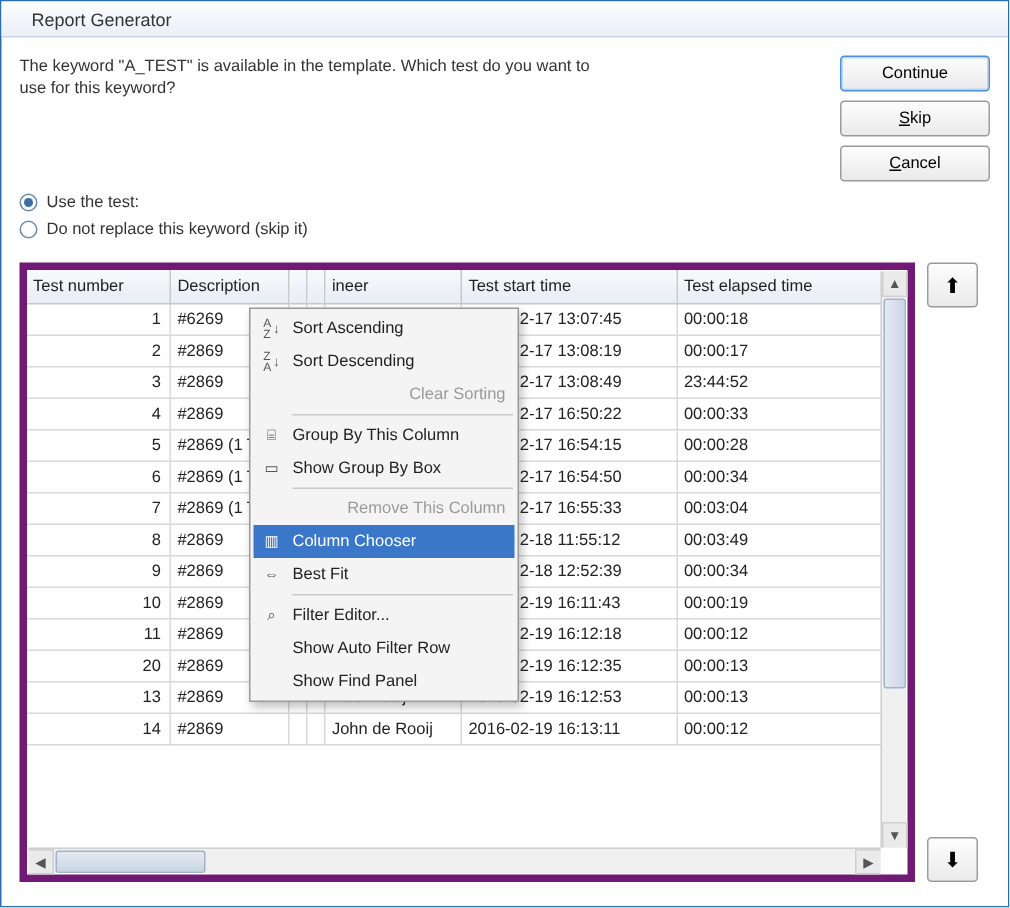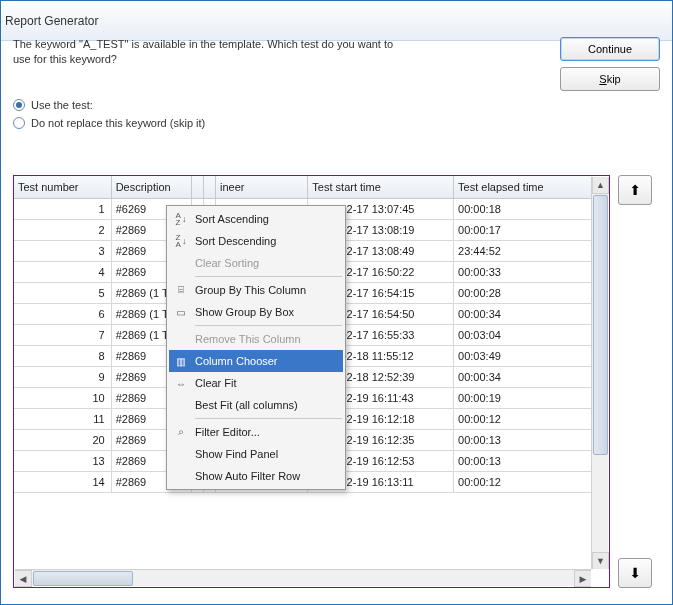--- a/index.html
+++ b/index.html
@@ -1,31 +1,31 @@
 <!DOCTYPE html>
 <html><head>
 <meta charset="utf-8">
 <style>
   * { box-sizing: border-box; font-family: Tahoma, Verdana, sans-serif; }
   html,body { margin:0; padding:0; background:#fff; }
   .window { width:673px; height:605px; border:1px solid #2a6fb3; background:#fff; position:relative; }
-  .titlebar { height:40px; background:linear-gradient(#fdfdfe,#e9eff7); border-bottom:1px solid #c9d6e8; padding:0 4px; display:flex; align-items:center; font-size:12px; color:#333; }
+  .titlebar { height:24px; background:linear-gradient(#fdfdfe,#e9eff7); border-bottom:1px solid #c9d6e8; padding:0 20px; display:flex; align-items:center; font-size:12px; color:#333; }
   .content { position:absolute; top:24px; left:0; right:0; bottom:0; padding:12px; }
   .prompt-row { display:flex; gap:10px; }
   .prompt-text { flex:1; font-size:11px; color:#333; line-height:1.4; padding-right:4px; }
   .btn-col { width:100px; display:flex; flex-direction:column; gap:6px; }
   .btn { height:24px; background:linear-gradient(#fdfdfd,#eaeaea); border:1px solid #9a9a9a; border-radius:3px; font-size:11px; color:#000; cursor:pointer; display:flex; align-items:center; justify-content:center; }
   .btn.default { border:1px solid #4a90d9; box-shadow:0 0 0 1px #bcd7f2 inset; }
   .btn u { text-decoration:underline; }
   .radio-group { margin-top:8px; font-size:11px; color:#333; }
   .radio-item { display:flex; align-items:center; gap:6px; margin:6px 0; }
   .radio-dot { width:12px; height:12px; border:1px solid #6b8ab0; border-radius:50%; display:flex; align-items:center; justify-content:center; background:#fdfdfd; }
   .radio-dot.sel::after { content:""; width:6px; height:6px; background:#3b6ea5; border-radius:50%; }
   .grid-area { position:absolute; top:150px; left:12px; right:16px; bottom:16px; }
-  .grid-wrap { position:absolute; top:0; left:0; right:46px; bottom:0; border:1px solid #701a75; background:#fff; overflow:hidden; }
+  .grid-wrap { position:absolute; top:0; left:0; right:46px; bottom:0; border:5px solid #701a75; background:#fff; overflow:hidden; }
   .arrow-col { position:absolute; top:0; right:0; width:38px; bottom:0; display:flex; flex-direction:column; justify-content:space-between; }
   .sqbtn { width:34px; height:30px; background:linear-gradient(#fdfdfd,#eaeaea); border:1px solid #9a9a9a; border-radius:3px; display:flex; align-items:center; justify-content:center; font-size:14px; cursor:pointer; }
   table { border-collapse:collapse; width:100%; font-size:11px; color:#222; table-layout:fixed; }
   th { background:linear-gradient(#f7f9fc,#e8edf4); border:1px solid #c8c8c8; border-top:none; height:22px; font-weight:normal; text-align:left; padding:0 4px; white-space:nowrap; overflow:hidden; }
   th:first-child { border-left:none; }
   th:last-child { border-right:none; }
   td { border:1px solid #d8d8d8; border-top:none; height:21px; padding:0 4px; white-space:nowrap; overflow:hidden; }
   td:first-child { border-left:none; }
   td:last-child { border-right:none; }
   td.num { text-align:right; padding-right:6px; }
@@ -34,21 +34,21 @@
   .scroll-h .arr { position:absolute; top:0; width:17px; height:17px; background:#eaeaea; border:1px solid #cfcfcf; display:flex; align-items:center; justify-content:center; font-size:9px; color:#555; }
   .scroll-h .arr.l { left:0; border-left:none; }
   .scroll-h .arr.r { right:0; border-right:none; }
   .scroll-v { position:absolute; top:1px; right:1px; bottom:18px; width:17px; background:#f0f0f0; border-left:1px solid #d0d0d0; }
   .scroll-v .thumb { position:absolute; top:18px; left:1px; width:15px; height:260px; background:linear-gradient(90deg,#e4e9f0,#cbd6e4); border:1px solid #9fb3cc; border-radius:2px; }
   .scroll-v .arr { position:absolute; left:0; height:17px; width:17px; background:#eaeaea; border:1px solid #cfcfcf; display:flex; align-items:center; justify-content:center; font-size:9px; color:#555; }
   .scroll-v .arr.t { top:0; border-top:none; }
   .scroll-v .arr.b { bottom:0; border-bottom:none; }
   .ctx-menu { position:absolute; top:180px; left:165px; width:180px; background:#f4f4f4; border:1px solid #9a9a9a; box-shadow:2px 3px 6px rgba(0,0,0,0.25); font-size:11px; z-index:10; padding:2px; }
   .ctx-item { display:flex; align-items:center; height:22px; padding:0 6px 0 26px; position:relative; color:#222; cursor:pointer; }
-  .ctx-item.disabled { color:#9a9a9a; cursor:default; }
+  .ctx-item.disabled { color:#9a9a9a; cursor:default;justify-content:flex-end; }
   .ctx-item.sel { background:#3a77c9; color:#fff; }
   .ctx-sep { height:1px; background:#c8c8c8; margin:2px 1px 2px 26px; }
   .ctx-icon { position:absolute; left:4px; width:16px; height:16px; display:flex; align-items:center; justify-content:center; font-size:10px; color:#555; }
   .ctx-item.sel .ctx-icon { color:#fff; }
   .az { font-size:8px; line-height:7px; }
   .table-scroll { position:absolute; top:0; left:0; right:17px; bottom:17px; overflow:hidden; }
 </style>
 </head>
 <body>
 
@@ -63,20 +63,23 @@
       <div class="prompt-text">
         <span>The keyword "A_TEST" is available in the template. Which test do you want to</span><br>
         <span>use for this keyword?</span>
       </div>
       <div class="btn-col">
         <div class="btn default">
           <span>Continue</span>
         </div>
         <div class="btn">
           <span><u>S</u><span>kip</span></span>
+        </div>
+        <div class="btn">
+          <span><u>C</u><span>ancel</span></span>
         </div>
       </div>
     </div>
 
     <div class="radio-group">
       <div class="radio-item">
         <span class="radio-dot sel"></span>
         <span>Use the test:</span>
       </div>
       <div class="radio-item">
@@ -292,35 +295,31 @@
         <div class="ctx-item disabled">
           <span class="ctx-icon"></span>
           <span>Remove This Column</span>
         </div>
         <div class="ctx-item sel">
           <span class="ctx-icon">▥</span>
           <span>Column Chooser</span>
         </div>
         <div class="ctx-item">
           <span class="ctx-icon">⇔</span>
-          <span>Clear Fit</span>
-        </div>
-        <div class="ctx-item">
-          <span class="ctx-icon"></span>
-          <span>Best Fit (all columns)</span>
+          <span>Best Fit</span>
         </div>
         <div class="ctx-sep"></div>
         <div class="ctx-item">
           <span class="ctx-icon">⌕</span>
           <span>Filter Editor...</span>
         </div>
         <div class="ctx-item">
           <span class="ctx-icon"></span>
+          <span>Show Auto Filter Row</span>
+        </div>
+        <div class="ctx-item">
+          <span class="ctx-icon"></span>
           <span>Show Find Panel</span>
-        </div>
-        <div class="ctx-item">
-          <span class="ctx-icon"></span>
-          <span>Show Auto Filter Row</span>
         </div>
       </div>
 
   </div>
 </div>
 
 </body></html>

